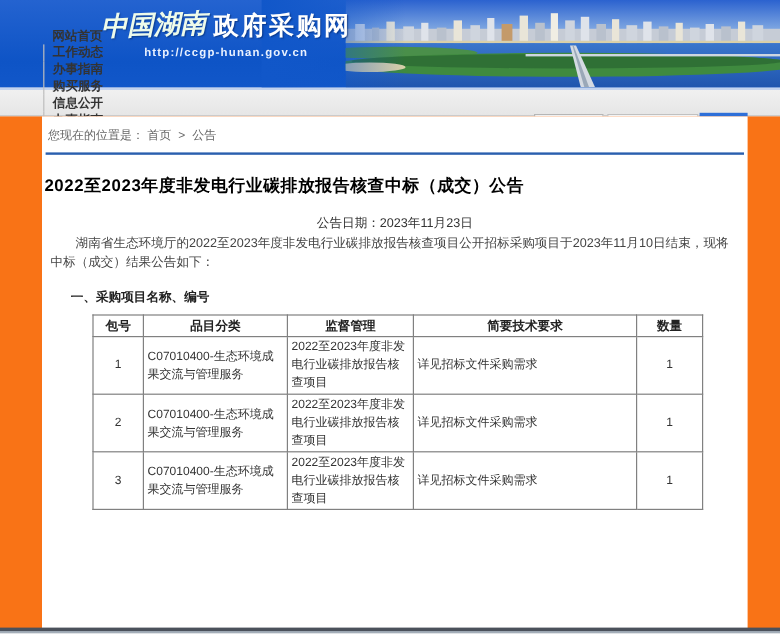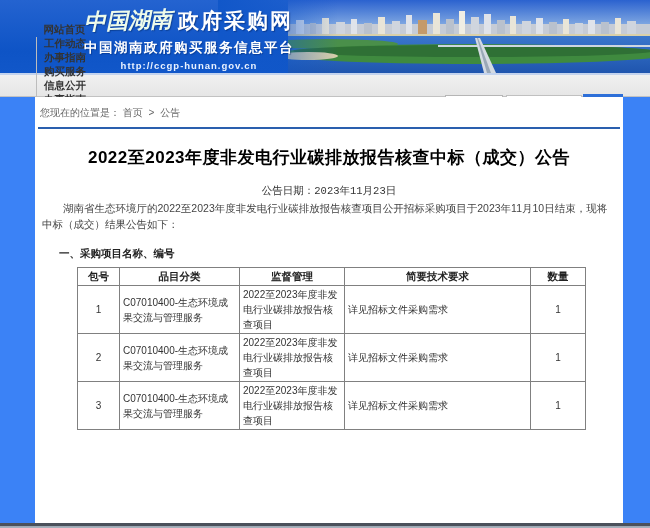--- a/index.html
+++ b/index.html
@@ -53,31 +53,31 @@
     height:17px; width:76px; border:1px solid #c0c0c0; font-size:9.5px; padding:0 4px;
     color:#333; background:#fff; outline:none;
   }
   .search-input::placeholder { color:#b5b5b5; }
   .search-btn {
     height:18px; width:40px; border:none; background:#2e6fd8; cursor:pointer;
     display:flex; align-items:center; justify-content:center; margin-left:1px;
   }
 
   
-  .page-body { position:relative; background:#3b82f6; height:429px; }
+  .page-body { position:relative; background:#f97316; height:429px; }
   .content {
     position:absolute; left:35px; top:0; width:588px; min-height:429px;
     background:#fff; padding:0 2px;
   }
   .breadcrumb { padding:9px 0 7px 3px; font-size:10px; color:#666; }
   .breadcrumb a { color:#666; text-decoration:none; cursor:pointer; }
   .breadcrumb .sep { margin:0 3px; }
   .blue-rule { height:2px; background:#2a5fae; margin:0 1px; }
-  .ann-title { font-size:17px; font-weight:bold; color:#000; text-align:center; margin-top:17px; letter-spacing:.5px; }
-  .ann-date { font-size:10.5px; color:#333; text-align:center; margin-top:15px;font-family:Liberation Mono, monospace; }
+  .ann-title { font-size:14px; font-weight:bold; color:#000; text-align:left; margin-top:17px; letter-spacing:.5px; }
+  .ann-date { font-size:10.5px; color:#333; text-align:center; margin-top:15px; }
   .ann-intro { font-size:10.5px; color:#444; line-height:16px; text-indent:2em; margin:2px 5px 0; }
   .sec-heading { font-size:10.5px; font-weight:bold; color:#222; margin:13px 0 3px 22px; line-height:16px; }
   .field { font-size:10.5px; color:#444; margin-left:22px; line-height:16px; }
 
   table.items { border-collapse:collapse; table-layout:fixed; width:508px; margin:6px 0 0 40px; }
   table.items th, table.items td { border:1px solid #808080; font-size:10px; color:#333; overflow:hidden; }
   table.items th { font-weight:bold; text-align:center; height:18px; padding:1px 2px; font-size:10.5px; color:#222; }
   table.items td { height:32px; padding:1px 3px; line-height:15px; }
   td.col0, td.col4 { text-align:center; }
   td.col1, td.col2, td.col3 { text-align:left; }
@@ -144,21 +144,20 @@
       <polygon points="196,73 208,73 192,38 187,38" fill="#d4dae2"></polygon>
       <polygon points="199,73 203,73 190,38 189,38" fill="#9aa8b8"></polygon>
     </svg>
   </div>
   <div class="photo-fade"></div>
   <div class="logo-area">
     <div class="logo-line1">
       <span class="logo-calli">中国湖南</span>
       <span class="logo-main">政府采购网</span>
     </div>
-    <div class="logo-sub">中国湖南政府购买服务信息平台</div>
     <div class="logo-url">http://ccgp-hunan.gov.cn</div>
   </div>
 </header>
 
 <nav class="main-nav">
   <ul class="nav-list" id="nav-list">
       <li class="nav-item">网站首页</li>
       <li class="nav-item">工作动态</li>
       <li class="nav-item">办事指南</li>
       <li class="nav-item">购买服务</li>

